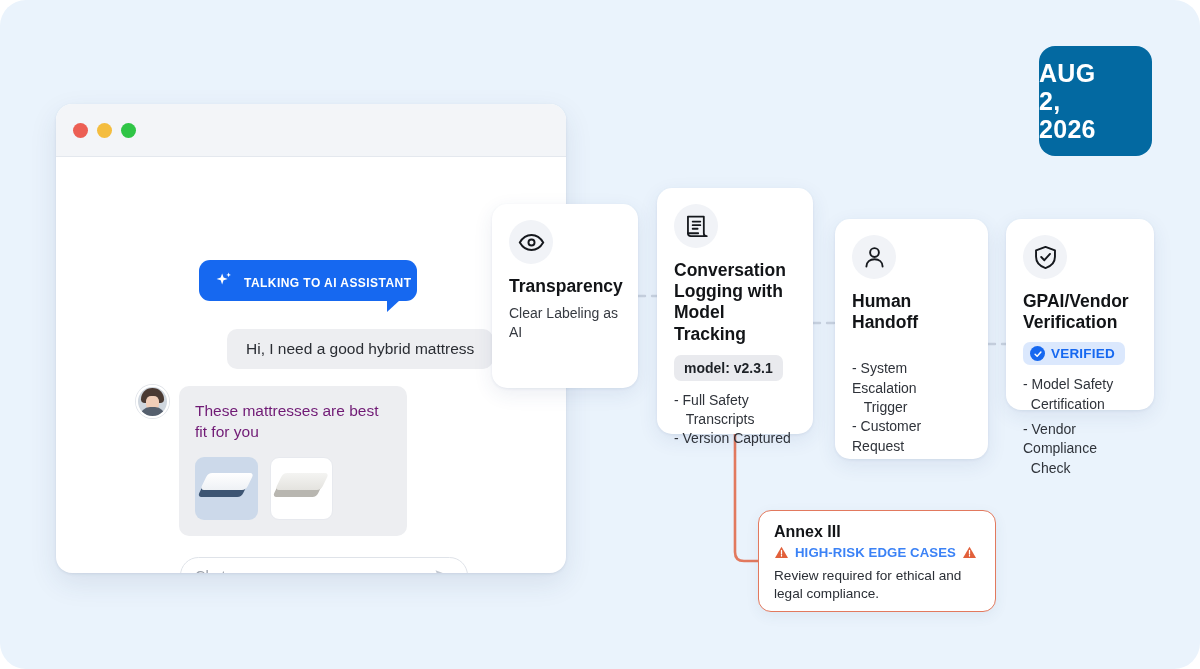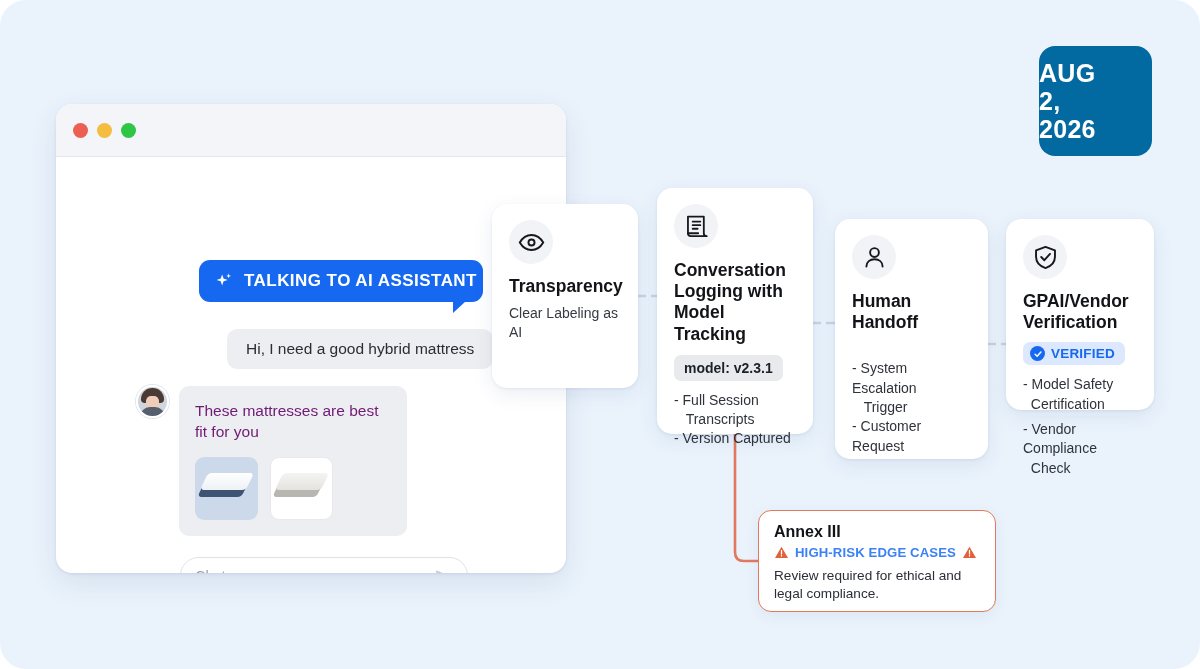--- a/index.html
+++ b/index.html
@@ -49,21 +49,21 @@
   .dot.red { background: #ec5f54; }
   .dot.yellow { background: #f4bd3f; }
   .dot.green { background: #2fc546; }
   #chat-body { position: relative; height: 416px; padding: 0 18px; }
 
   #assistant-pill {
     position: absolute; left: 143px; top: 103px;
     background: #1668f0; color: #fff;
     border-radius: 11px;
     padding: 11px 6px 11px 16px;
-    font-size: 17px; font-weight: bold;
+    font-size: 12px; font-weight: bold;
     letter-spacing: .45px;
     display: flex; align-items: flex-end; gap: 10px;
     white-space: nowrap;
   }
   #assistant-pill::after {
     content: ""; position: absolute;
     right: 17px; bottom: -11px;
     border-left: 13px solid #1668f0;
     border-bottom: 12px solid transparent;
   }
@@ -278,21 +278,21 @@
     <div class="icon-wrap">
       <svg width="27" height="27" viewBox="0 0 24 24" fill="none" stroke="#15181d" stroke-width="1.6" stroke-linejoin="round">
         <path d="M5.5 3.2 H18.5 V18 a2.6 2.6 0 0 0 2.6 2.6 H7 a2.6 2.6 0 0 1 -2.6 -2.6 V3.2 Z"></path>
         <path d="M4.4 18 H13.5" stroke-linecap="round"></path>
         <path d="M8.6 7.6 H15.4 M8.6 10.8 H15.4 M8.6 14 H13" stroke-linecap="round"></path>
       </svg>
     </div>
     <h3>Conversation Logging with Model Tracking</h3>
     <span class="pill-gray">model: v2.3.1</span>
     <div class="bullets">
-      <div>- Full Session
+      <div>- Full Safety
    Transcripts</div>
       <div>- Version Captured</div>
     </div>
   </div>
 
   <div class="card" id="card-handoff">
     <div class="icon-wrap">
       <svg width="27" height="27" viewBox="0 0 24 24" fill="none" stroke="#15181d" stroke-width="1.7" stroke-linecap="round">
         <circle cx="12" cy="7.6" r="3.9"></circle>
         <path d="M4.8 20 C4.8 15.8 8 13.6 12 13.6 C16 13.6 19.2 15.8 19.2 20"></path>

